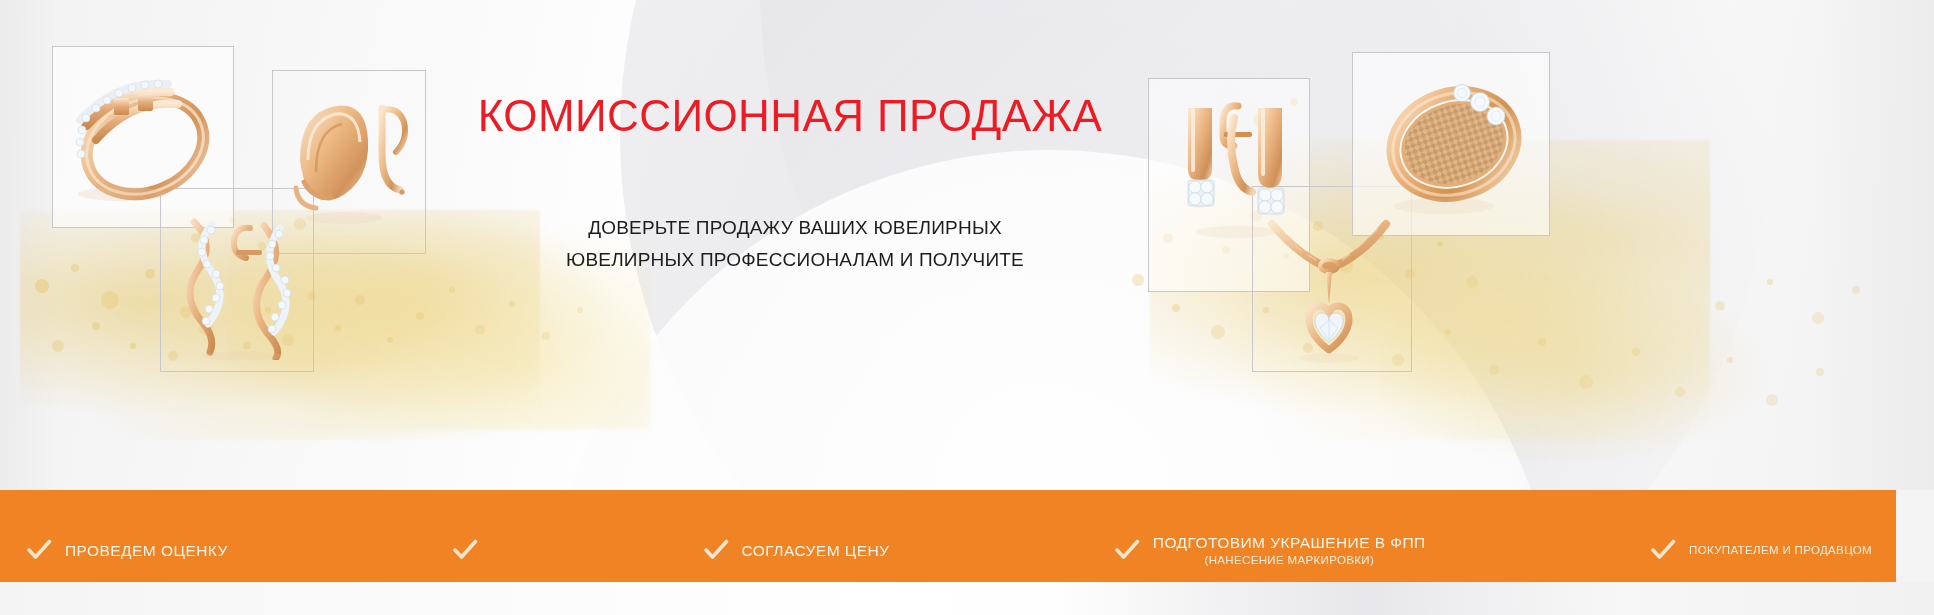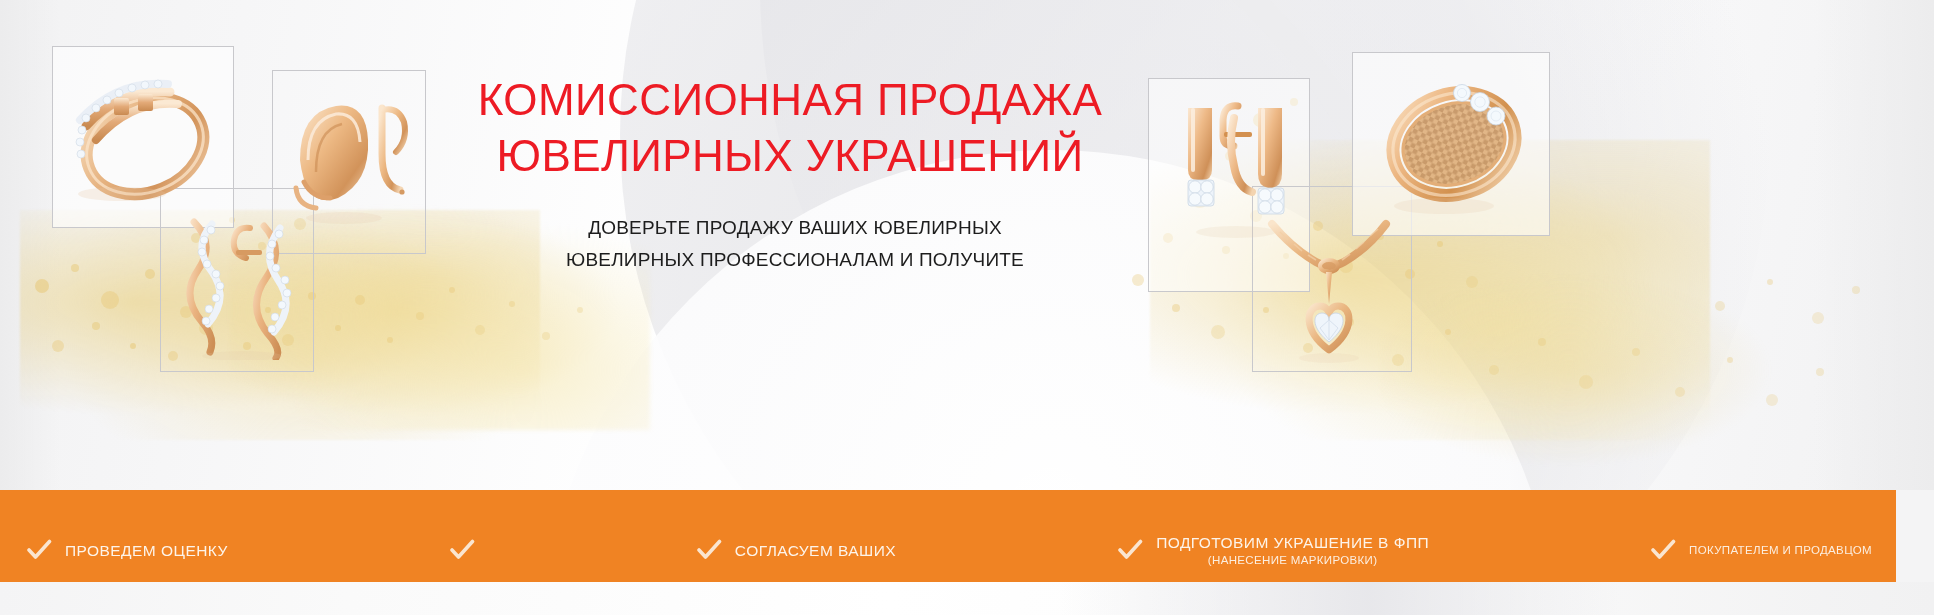--- a/index.html
+++ b/index.html
@@ -89,21 +89,21 @@
     background:radial-gradient(ellipse at 45% 50%, rgba(238,216,145,.45) 0%, rgba(238,216,145,0) 62%);
     filter:blur(2px);
   }
 
   
   .frame{position:absolute; border:1px solid #c8c8cc;}
 
   
   .headline{
     position:absolute;
-    left:430px; top:72px;
+    left:430px; top:88px;
     width:720px;
     text-align:center;
     color:#ed1b24;
     font-size:44px;
     font-weight:400;
     line-height:56px;
     letter-spacing:.4px;
     white-space:nowrap;
   }
   .headline .hl-line{display:block;}
@@ -465,21 +465,20 @@
     <g stroke="#d7e1ec" stroke-width=".6" fill="none">
       <circle cx="92" cy="27" r="4.6"></circle>
         <circle cx="110" cy="36" r="5.2"></circle>
         <circle cx="126" cy="50" r="5"></circle>
     </g>
     <ellipse cx="74" cy="140" rx="50" ry="8" fill="#e6c9a8" opacity=".2"></ellipse>
   </svg>
 
   <div class="headline">
     <span class="hl-line">КОМИССИОННАЯ ПРОДАЖА</span>
-    <span class="hl-line">ЮВЕЛИРНЫХ УКРАШЕНИЙ</span>
   </div>
 
   <div class="subhead">
     <span class="sh-line">ДОВЕРЬТЕ ПРОДАЖУ ВАШИХ ЮВЕЛИРНЫХ</span>
     <span class="sh-line">ЮВЕЛИРНЫХ ПРОФЕССИОНАЛАМ И ПОЛУЧИТЕ</span>
   </div>
 
   <div class="benefits">
 
     <div class="benefit">
@@ -496,21 +495,21 @@
       <svg class="check" viewBox="0 0 26 26">
         <path d="M3 13 L9.5 20 L23.5 4.5" fill="none" stroke="#fbeedf" stroke-width="3.6" stroke-linecap="round" stroke-linejoin="round"></path>
       </svg>
     </div>
 
     <div class="benefit">
       <svg class="check" viewBox="0 0 26 26">
         <path d="M3 13 L9.5 20 L23.5 4.5" fill="none" stroke="#fbeedf" stroke-width="3.6" stroke-linecap="round" stroke-linejoin="round"></path>
       </svg>
       <span class="btext">
-        <span class="blabel">СОГЛАСУЕМ ВАШИХ</span>
+        <span class="blabel">СОГЛАСУЕМ ЦЕНУ</span>
       </span>
     </div>
 
     <div class="benefit">
       <svg class="check" viewBox="0 0 26 26">
         <path d="M3 13 L9.5 20 L23.5 4.5" fill="none" stroke="#fbeedf" stroke-width="3.6" stroke-linecap="round" stroke-linejoin="round"></path>
       </svg>
       <span class="btext">
         <span class="blabel">ПОДГОТОВИМ УКРАШЕНИЕ В ФПП</span>
         <span class="bsub">(НАНЕСЕНИЕ МАРКИРОВКИ)</span>

